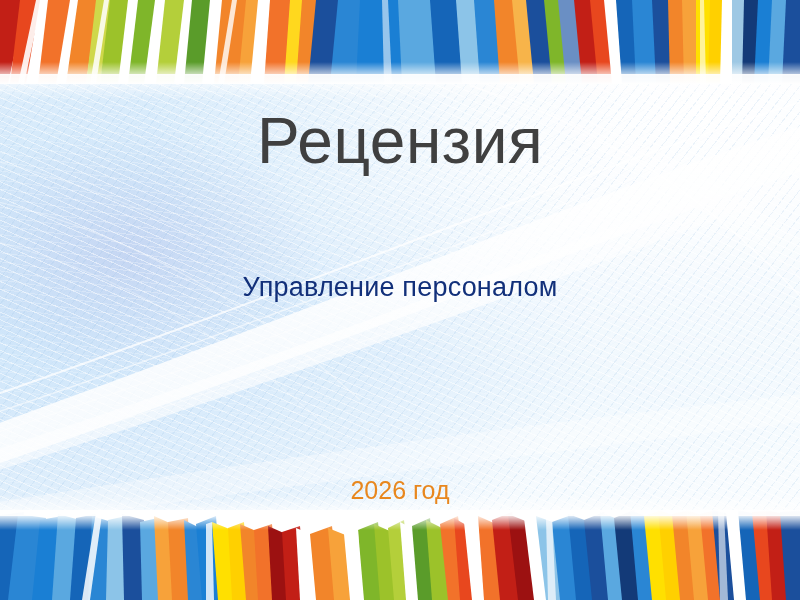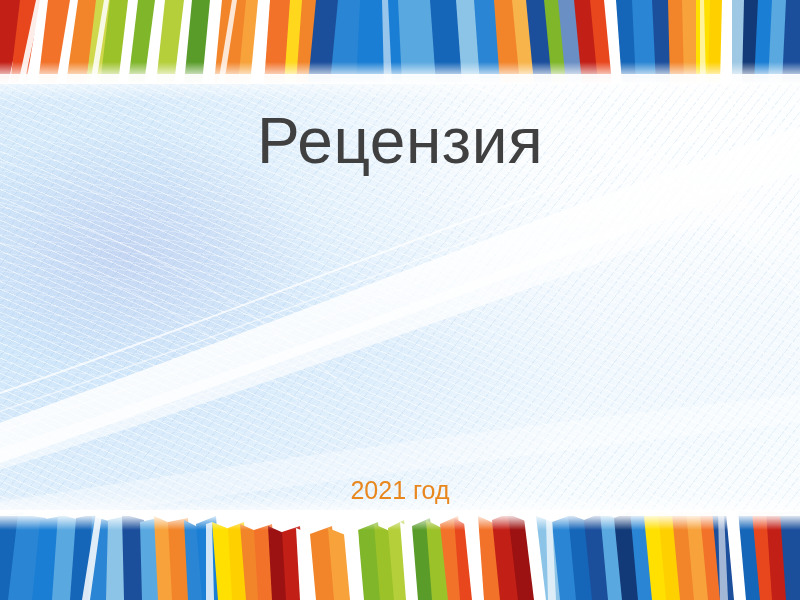--- a/index.html
+++ b/index.html
@@ -325,15 +325,16 @@
           <stop offset="0%" stop-color="#ffffff" stop-opacity="1"></stop>
           <stop offset="30%" stop-color="#ffffff" stop-opacity="0.85"></stop>
           <stop offset="100%" stop-color="#ffffff" stop-opacity="0"></stop>
         </linearGradient>
       </defs>
     </svg>
   </div>
   <div class="border-fade-bottom"></div>
 
   <div class="title">Рецензия</div>
-  <div class="year">2021 год</div>
+  <div class="subtitle">Управление персоналом</div>
+  <div class="year">2026 год</div>
 
 </div>
 
 </body></html>

